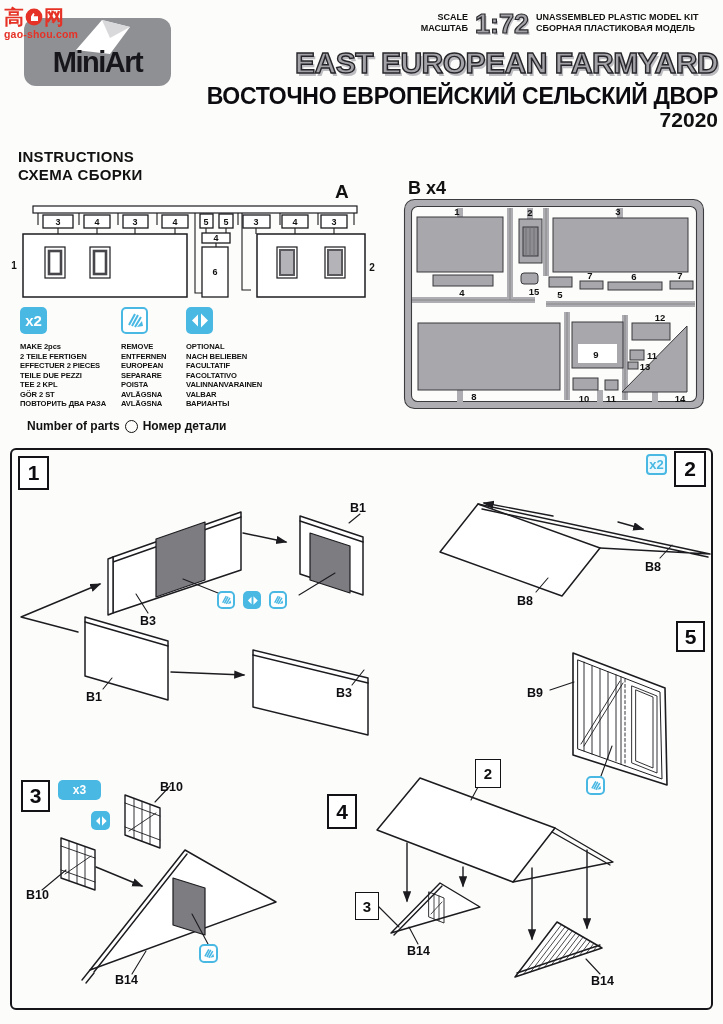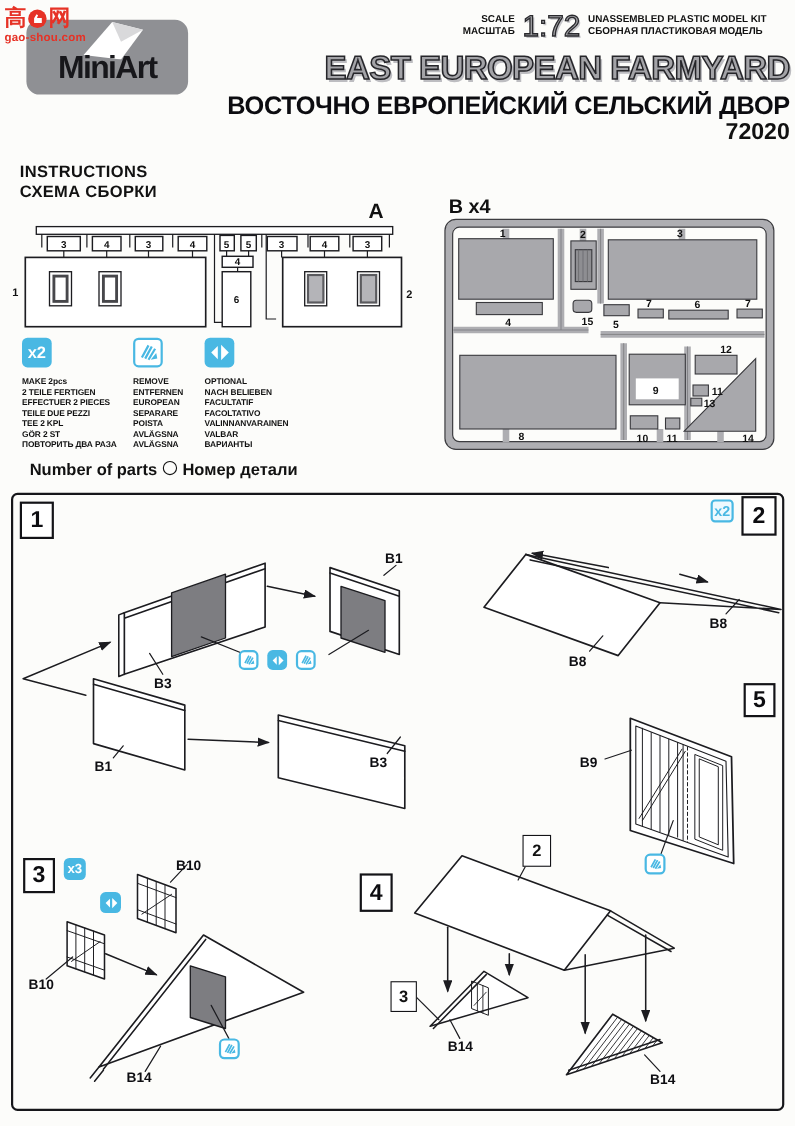--- a/index.html
+++ b/index.html
@@ -8,38 +8,38 @@
   .abs{position:absolute;}
   
   #logo{left:24px;top:18px;width:147px;height:68px;background:#8f9094;border-radius:12px;}
   #logo .brand{position:absolute;left:0;right:0;top:28px;text-align:center;font-weight:900;
         font-size:29px;letter-spacing:-1.5px;color:#17171b;}
   #wmark{left:4px;top:6px;z-index:5;color:#e63226;font-weight:900;}
   #wmark .row{display:flex;align-items:center;gap:1px;font-size:20px;line-height:22px;}
   #wmark .site{font-size:10.5px;letter-spacing:.2px;margin-top:0px;}
   #scaleblk{left:416px;top:12px;display:flex;gap:7px;align-items:flex-start;}
   .sc-left{width:52px;text-align:right;font-size:9px;font-weight:800;line-height:10.5px;}
-  .sc-mid{font-size:27px;font-weight:400;line-height:25px;color:#a3a3a7;
+  .sc-mid{font-size:27px;font-weight:700;line-height:25px;color:#a3a3a7;
           -webkit-text-stroke:1.2px #2a2a2e;text-shadow:1.5px 1.5px 0 #c6c6ca;}
   .sc-right{font-size:9px;font-weight:800;line-height:10.5px;}
   #title-en{right:5px;top:46px;font-size:30px;font-weight:900;letter-spacing:-.5px;color:#a3a3a7;
           -webkit-text-stroke:1.4px #26262a;text-shadow:2px 2.5px 0 #bdbdc1;white-space:nowrap;}
   #title-ru{right:5px;top:83px;font-size:23px;font-weight:800;letter-spacing:-.3px;color:#0c0c10;white-space:nowrap;}
   #kitnum{right:5px;top:108px;font-size:21px;font-weight:800;}
   #instr{left:18px;top:148px;font-size:15px;font-weight:900;line-height:18px;letter-spacing:.3px;}
   
   .ico{display:flex;align-items:center;justify-content:center;}
   .mult-solid{background:#49b8e3;color:#fff;border-radius:5px;font-weight:900;text-align:center;}
   .mult-outline{background:#eef9fe;border:2px solid #49b8e3;color:#49b8e3;border-radius:4px;
           font-weight:900;text-align:center;box-sizing:border-box;}
   .mult-solid::first-letter,.mult-outline::first-letter{font-size:62%;}
   .knife-ico{background:#fff;border:2px solid #49b8e3;border-radius:5px;box-sizing:border-box;}
   .opt-ico{background:#49b8e3;border-radius:5px;}
   .legend-col{font-size:7.6px;font-weight:700;line-height:9.5px;letter-spacing:-.1px;white-space:nowrap;}
-  #nparts{left:27px;top:419px;display:flex;align-items:flex-start;gap:5px;font-size:15px;font-weight:700;}
+  #nparts{left:27px;top:419px;display:flex;align-items:flex-end;gap:5px;font-size:12px;font-weight:700;}
   #nparts .circ{width:11px;height:11px;border:1.7px solid #111;border-radius:50%;display:inline-block;}
   
   #panel{left:10px;top:448px;width:699px;height:558px;border:2.5px solid #16161a;border-radius:6px;}
   .stepbox{background:#fff;border:2.3px solid #131317;display:flex;align-items:center;
            justify-content:center;font-weight:900;font-size:21px;color:#0d0d11;z-index:4;}
   .callout{background:#fff;border:1.7px solid #131317;display:flex;align-items:center;
            justify-content:center;font-weight:800;font-size:15px;z-index:4;}
   .plabel{font-size:12.5px;font-weight:700;color:#0e0e12;z-index:4;white-space:nowrap;}
   svg{display:block;}
 </style>
@@ -391,21 +391,21 @@
   <div class="abs stepbox" style="left:18px;top:456px;width:27px;height:30px;">1</div>
   <div class="abs stepbox" style="left:674px;top:451px;width:28px;height:32px;">2</div>
   <div class="abs stepbox" style="left:21px;top:780px;width:25px;height:28px;">3</div>
   <div class="abs stepbox" style="left:327px;top:794px;width:26px;height:31px;">4</div>
   <div class="abs stepbox" style="left:676px;top:621px;width:25px;height:27px;">5</div>
 
   <div class="abs callout" style="left:475px;top:759px;width:24px;height:27px;">2</div>
   <div class="abs callout" style="left:355px;top:892px;width:22px;height:26px;">3</div>
 
   <div class="abs ico mult-outline" style="left:646px;top:454px;width:21px;height:21px;font-size:13px;">x2</div>
-  <div class="abs ico mult-solid" style="left:58px;top:780px;width:20px;height:20px;font-size:12px;">x3</div>
+  <div class="abs ico mult-solid" style="left:58px;top:780px;width:43px;height:20px;font-size:12px;">x3</div>
 
   <div class="abs knife-ico" style="left:217px;top:591px;width:18px;height:18px;">
     <svg width="14" height="14" viewBox="0 0 23 23">
         <g stroke="#49b8e3" stroke-width="2.4" fill="none">
       <path d="M6 16 L12 5 M9 17 L15 6 M12 18 L18 8"></path>
         </g>
         <polygon points="14,18 19,12 20,17" fill="#49b8e3"></polygon>
       </svg>
   </div>
   <div class="abs opt-ico ico" style="left:243px;top:591px;width:18px;height:18px;">

